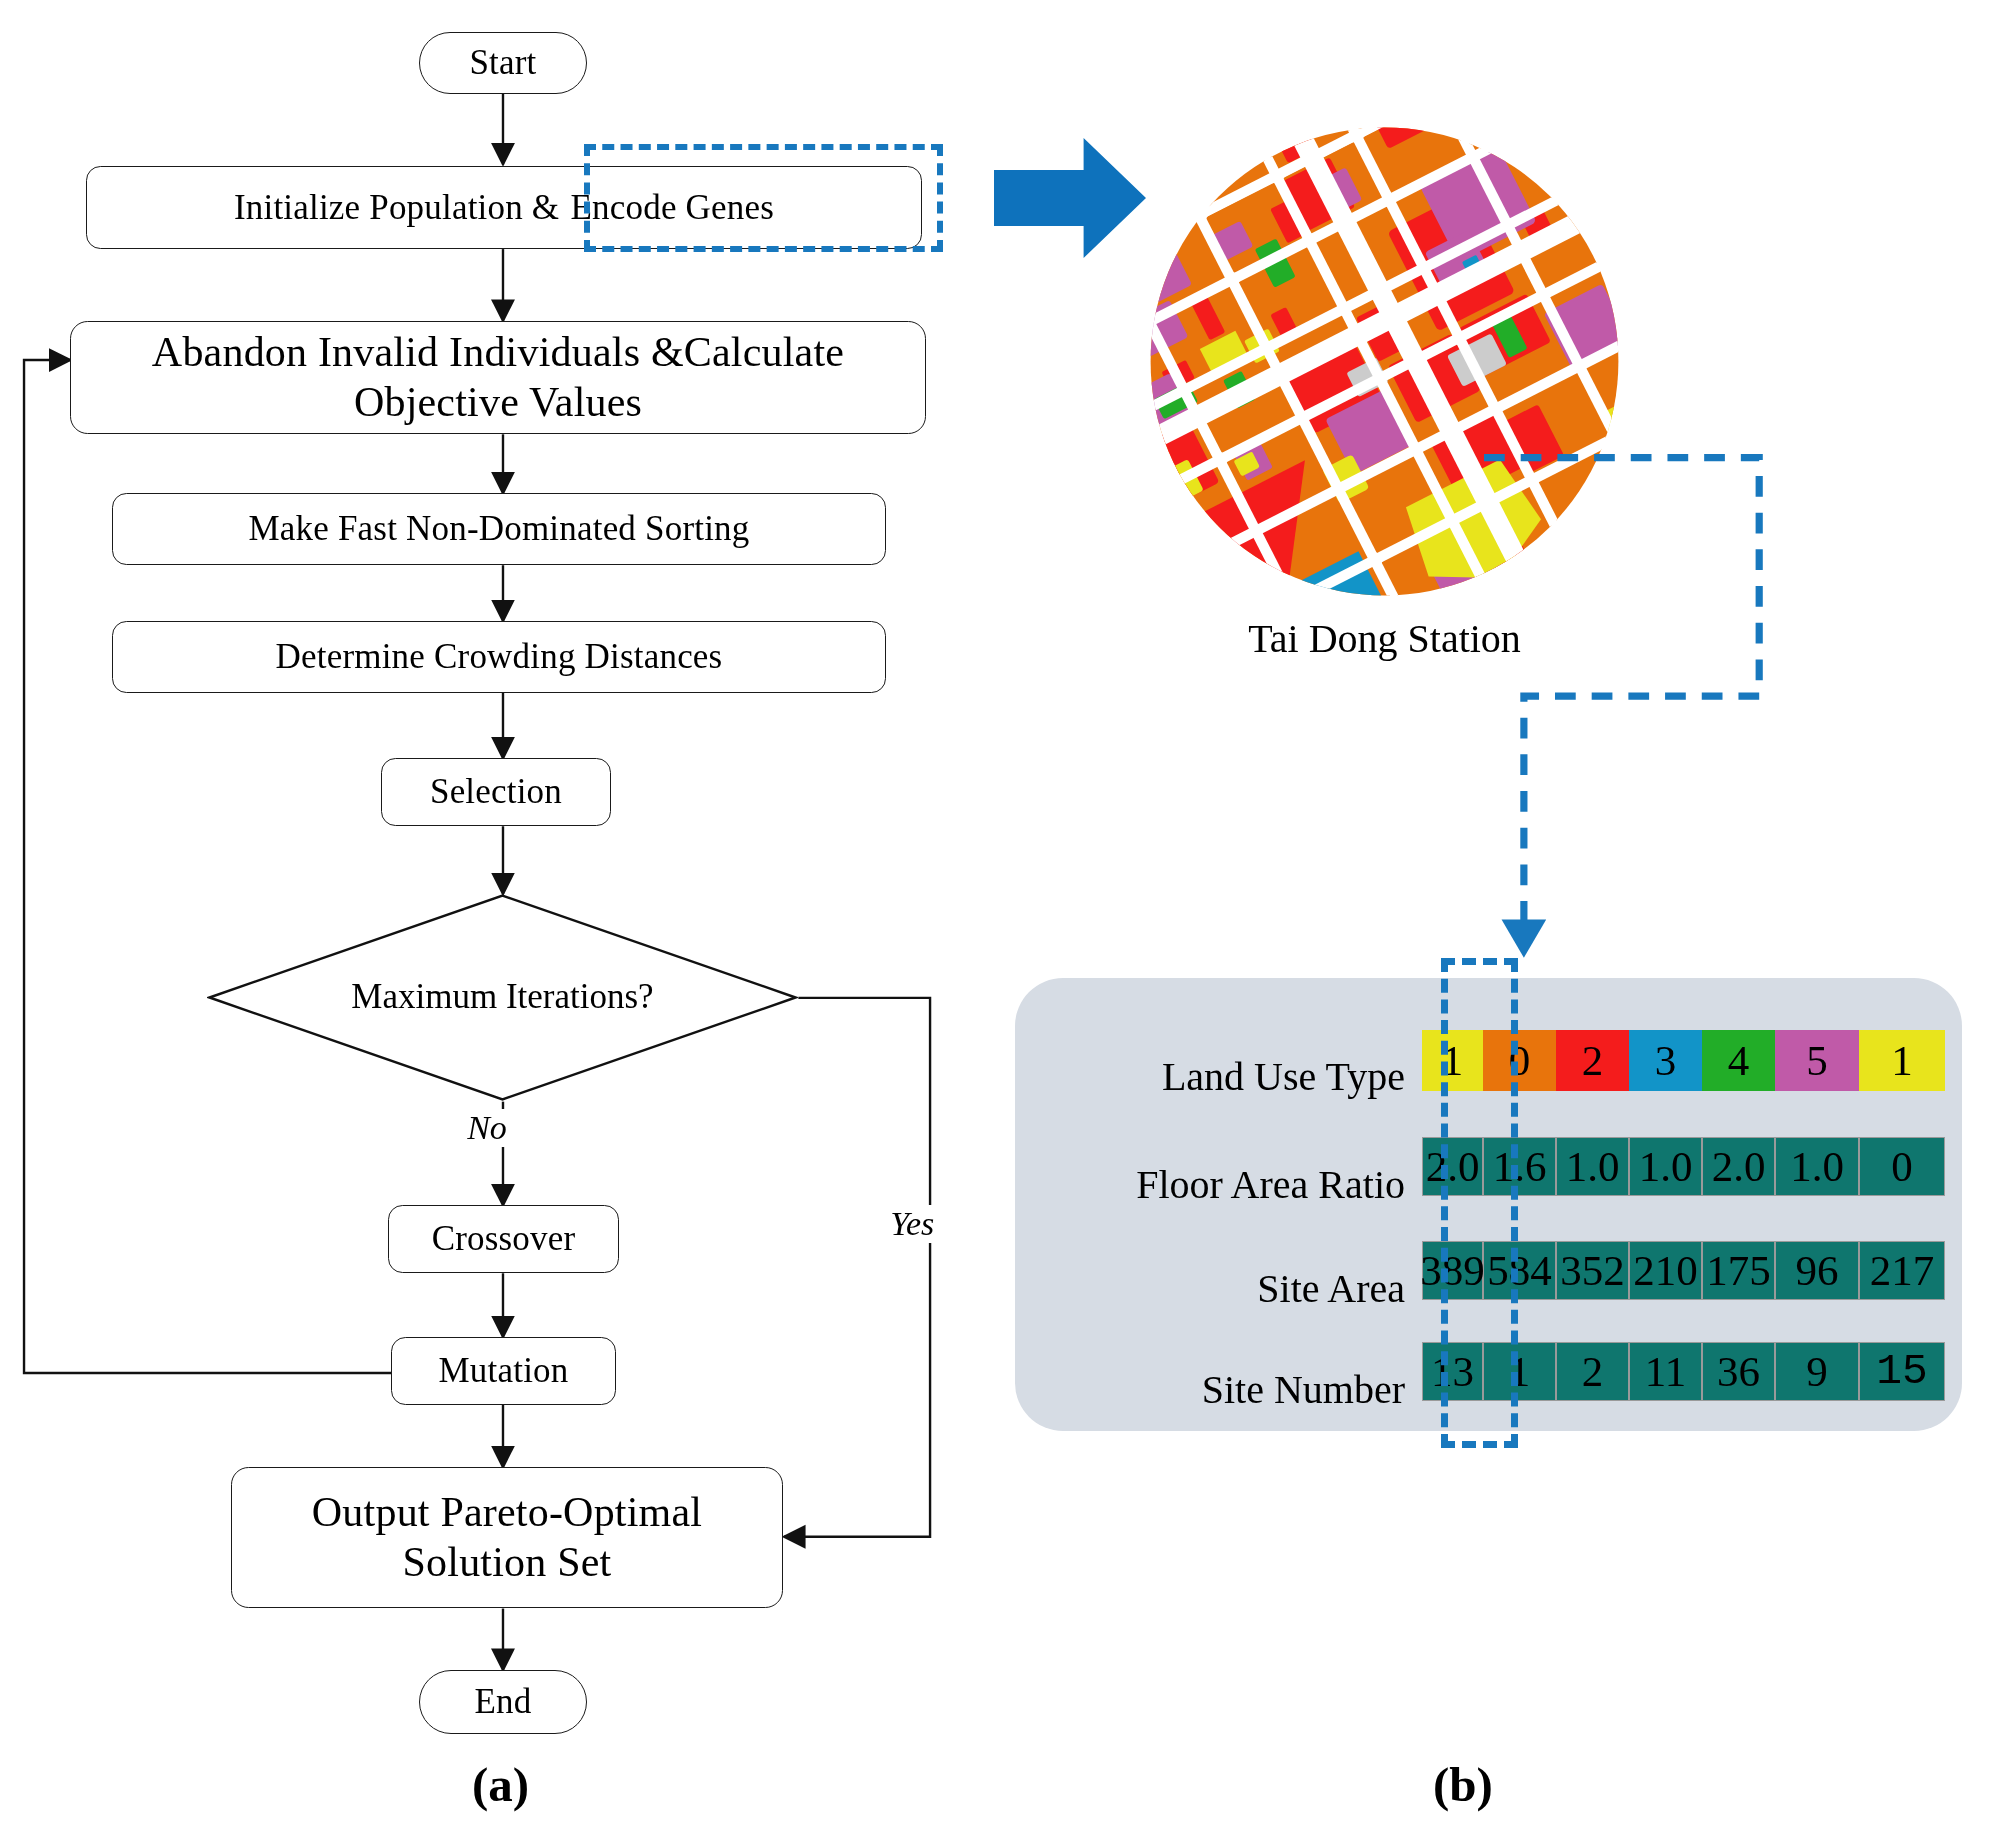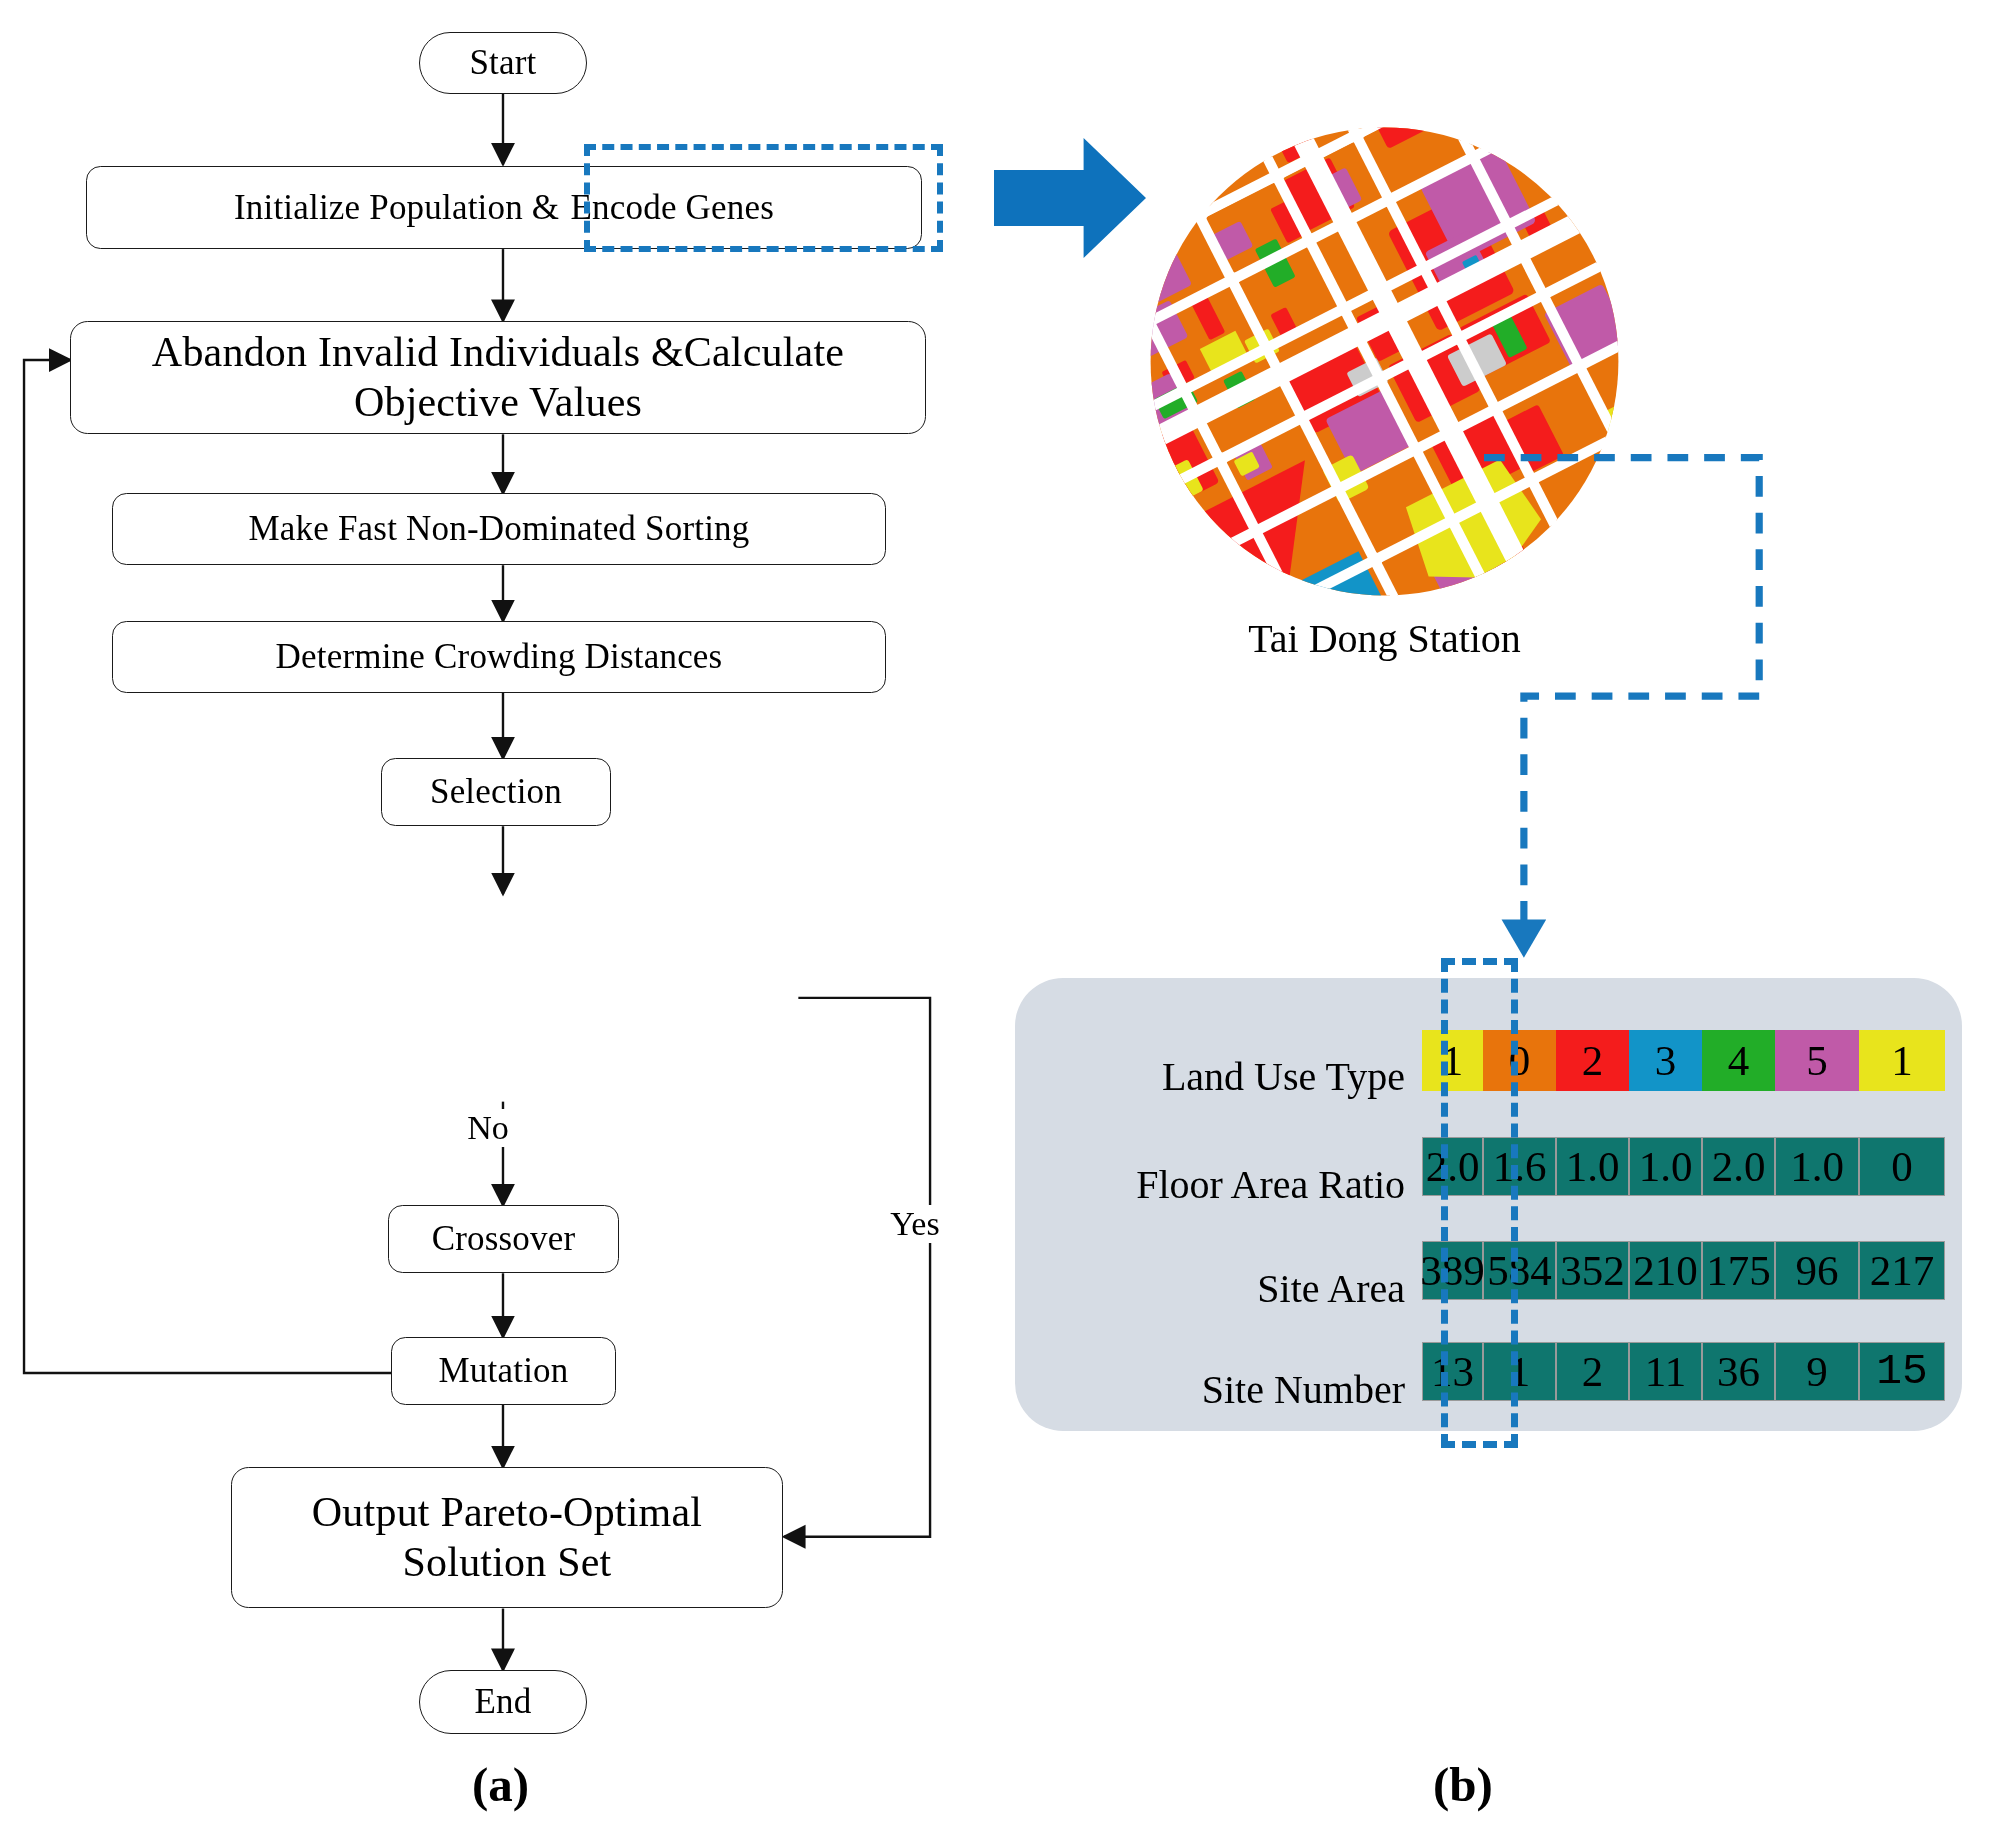--- a/index.html
+++ b/index.html
@@ -12,21 +12,21 @@
   .node{position:absolute;box-sizing:border-box;border:1.6px solid #1a1a1a;
         background:#fff;display:flex;align-items:center;justify-content:center;
         text-align:center;line-height:1.18;letter-spacing:0.2px;}
   .term{border-radius:32px;font-size:35px;}
   .proc{border-radius:14.4px;font-size:35px;}
   .proc2{border-radius:17.6px;font-size:42px;}
   .diamond-wrap{position:absolute;}
   .diamond-wrap svg{display:block;}
   .diamond-label{position:absolute;width:100%;text-align:center;font-size:35px;
                  top:50%;transform:translateY(-52%);}
-  .edgelbl{position:absolute;font-size:34px;background:#fff;padding:0 3.2px;}
+  .edgelbl{position:absolute;font-size:34px;background:#fff;padding:0 3.2px;font-style:italic;}
   .panel-label{position:absolute;font-size:49px;font-weight:bold;
                font-family:"Liberation Serif","DejaVu Serif",serif;}
 
   
   .dash-box{position:absolute;box-sizing:border-box;border:6.4px dashed #1878be;
             background:transparent;}
 
   
   .bigarrow{position:absolute;}
   .mapcircle{position:absolute;border-radius:50%;overflow:hidden;background:#fff;}
@@ -108,20 +108,26 @@
     </div>
 
     <div class="node proc" style="left:112px;top:605px;width:774px;height:72px;">
       <span>Determine Crowding Distances</span>
     </div>
 
     <div class="node proc" style="left:381px;top:742px;width:230px;height:68px;">
       <span>Selection</span>
     </div>
 
+    <div class="diamond-wrap" style="left:207px;top:878px;width:591px;height:207px;">
+      <svg width="591" height="207" viewBox="0 0 740 260">
+        <polygon points="370,2 738,130 370,258 2,130" fill="#fff" stroke="#111" stroke-width="3"></polygon>
+      </svg>
+      <div class="diamond-label">Maximum Iterations?</div>
+    </div>
 
     <div class="edgelbl" style="left:464px;top:1093px;">No</div>
 
     <div class="edgelbl" style="left:887px;top:1189px;">Yes</div>
 
     <div class="node proc" style="left:388px;top:1189px;width:231px;height:68px;">
       <span>Crossover</span>
     </div>
 
     <div class="node proc" style="left:391px;top:1321px;width:225px;height:68px;">

